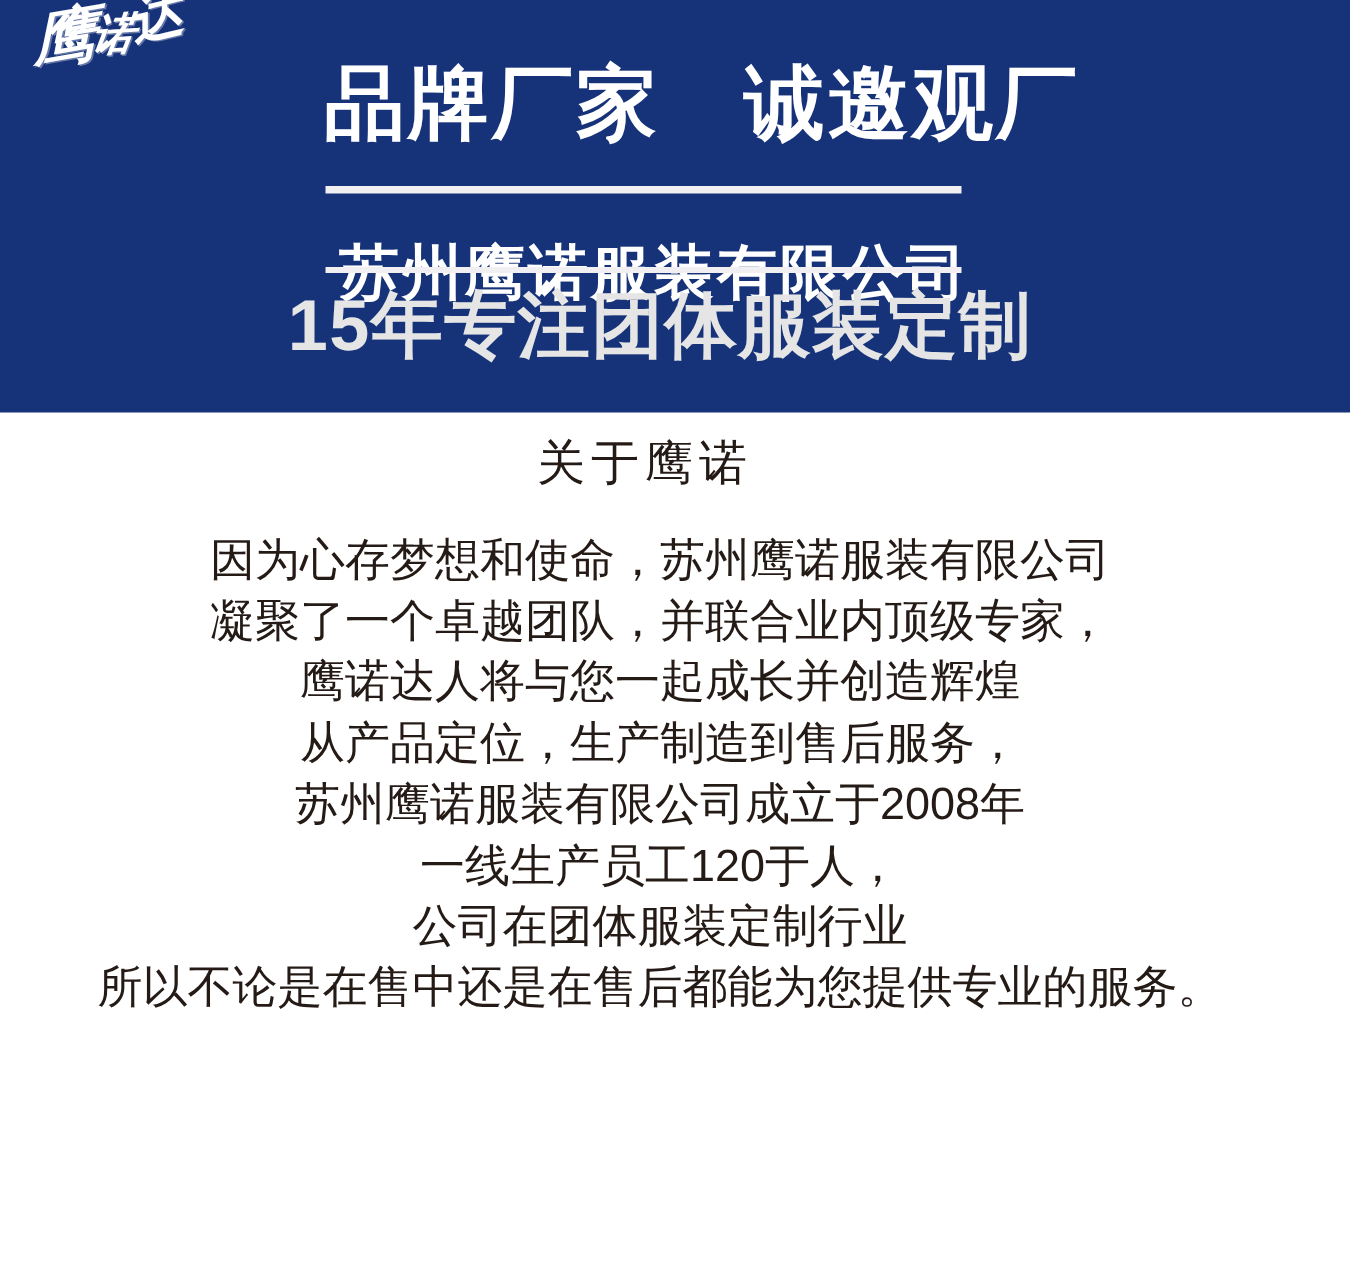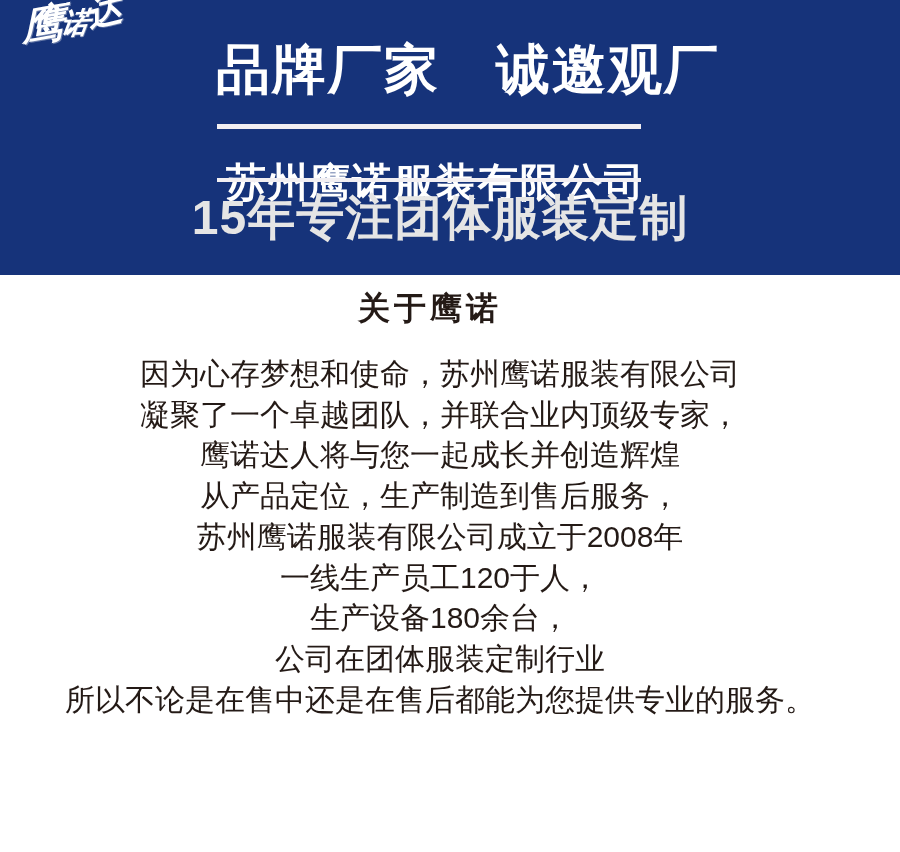--- a/index.html
+++ b/index.html
@@ -85,21 +85,21 @@
 
   
   .about-heading {
     position: absolute;
     left: 0; top: 288px;
     width: 860px;
     margin: 0;
     text-align: center;
     color: #241A16;
     font-size: 32px;
-    font-weight: 700;
+    font-weight: 400;
     line-height: 40px;
     letter-spacing: 4px;
   }
   .about-lines {
     position: absolute;
     left: 0; top: 354px;
     width: 880px;
     text-align: center;
     color: #241A16;
     font-size: 30px;
@@ -135,20 +135,19 @@
 
     <h2 class="about-heading">关于鹰诺</h2>
 
     <div class="about-lines">
       <p>因为心存梦想和使命，苏州鹰诺服装有限公司</p>
       <p>凝聚了一个卓越团队，并联合业内顶级专家，</p>
       <p>鹰诺达人将与您一起成长并创造辉煌</p>
       <p>从产品定位，生产制造到售后服务，</p>
       <p>苏州鹰诺服装有限公司成立于2008年</p>
       <p>一线生产员工120于人，</p>
-      <p>生产设备180余台，</p>
       <p>公司在团体服装定制行业</p>
       <p>所以不论是在售中还是在售后都能为您提供专业的服务。</p>
     </div>
 
   </main>
 
 </div>
 
 </body></html>

